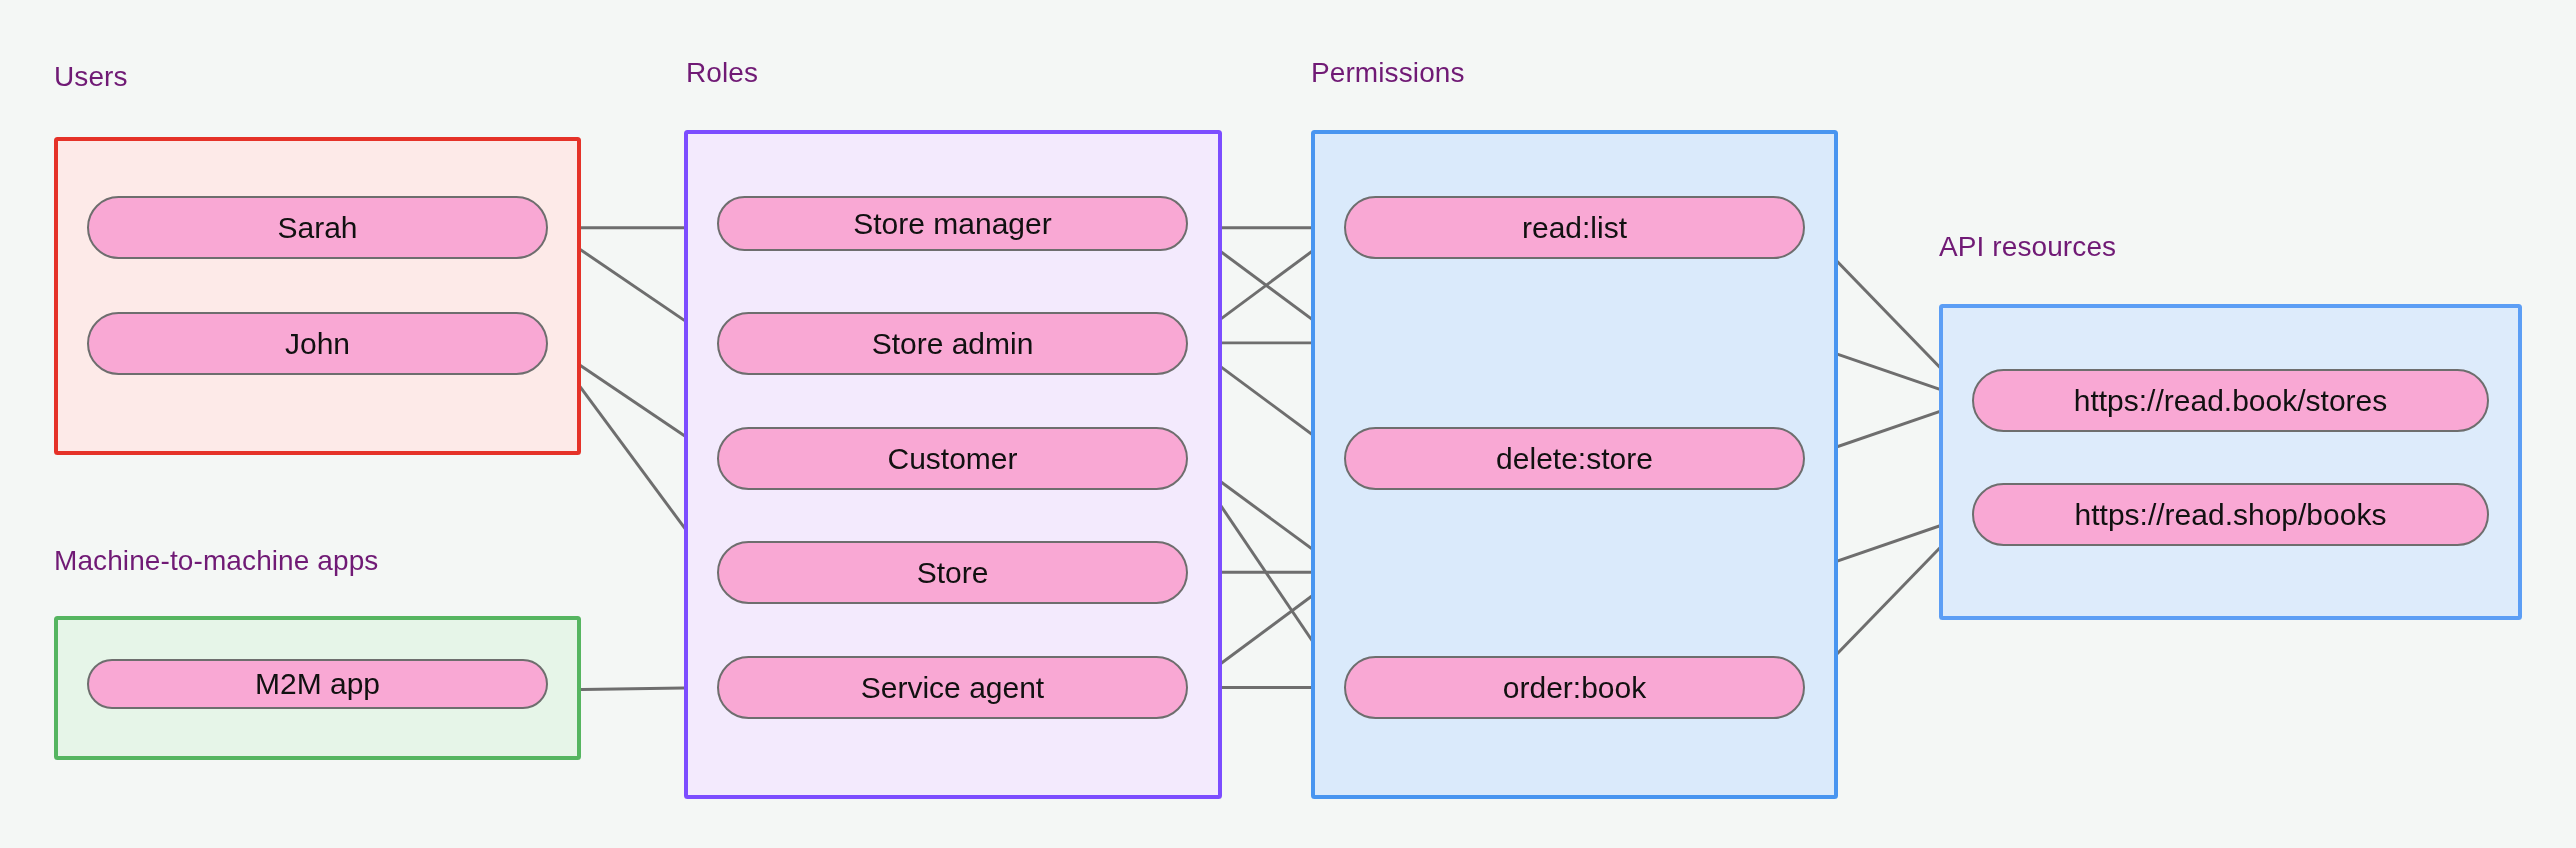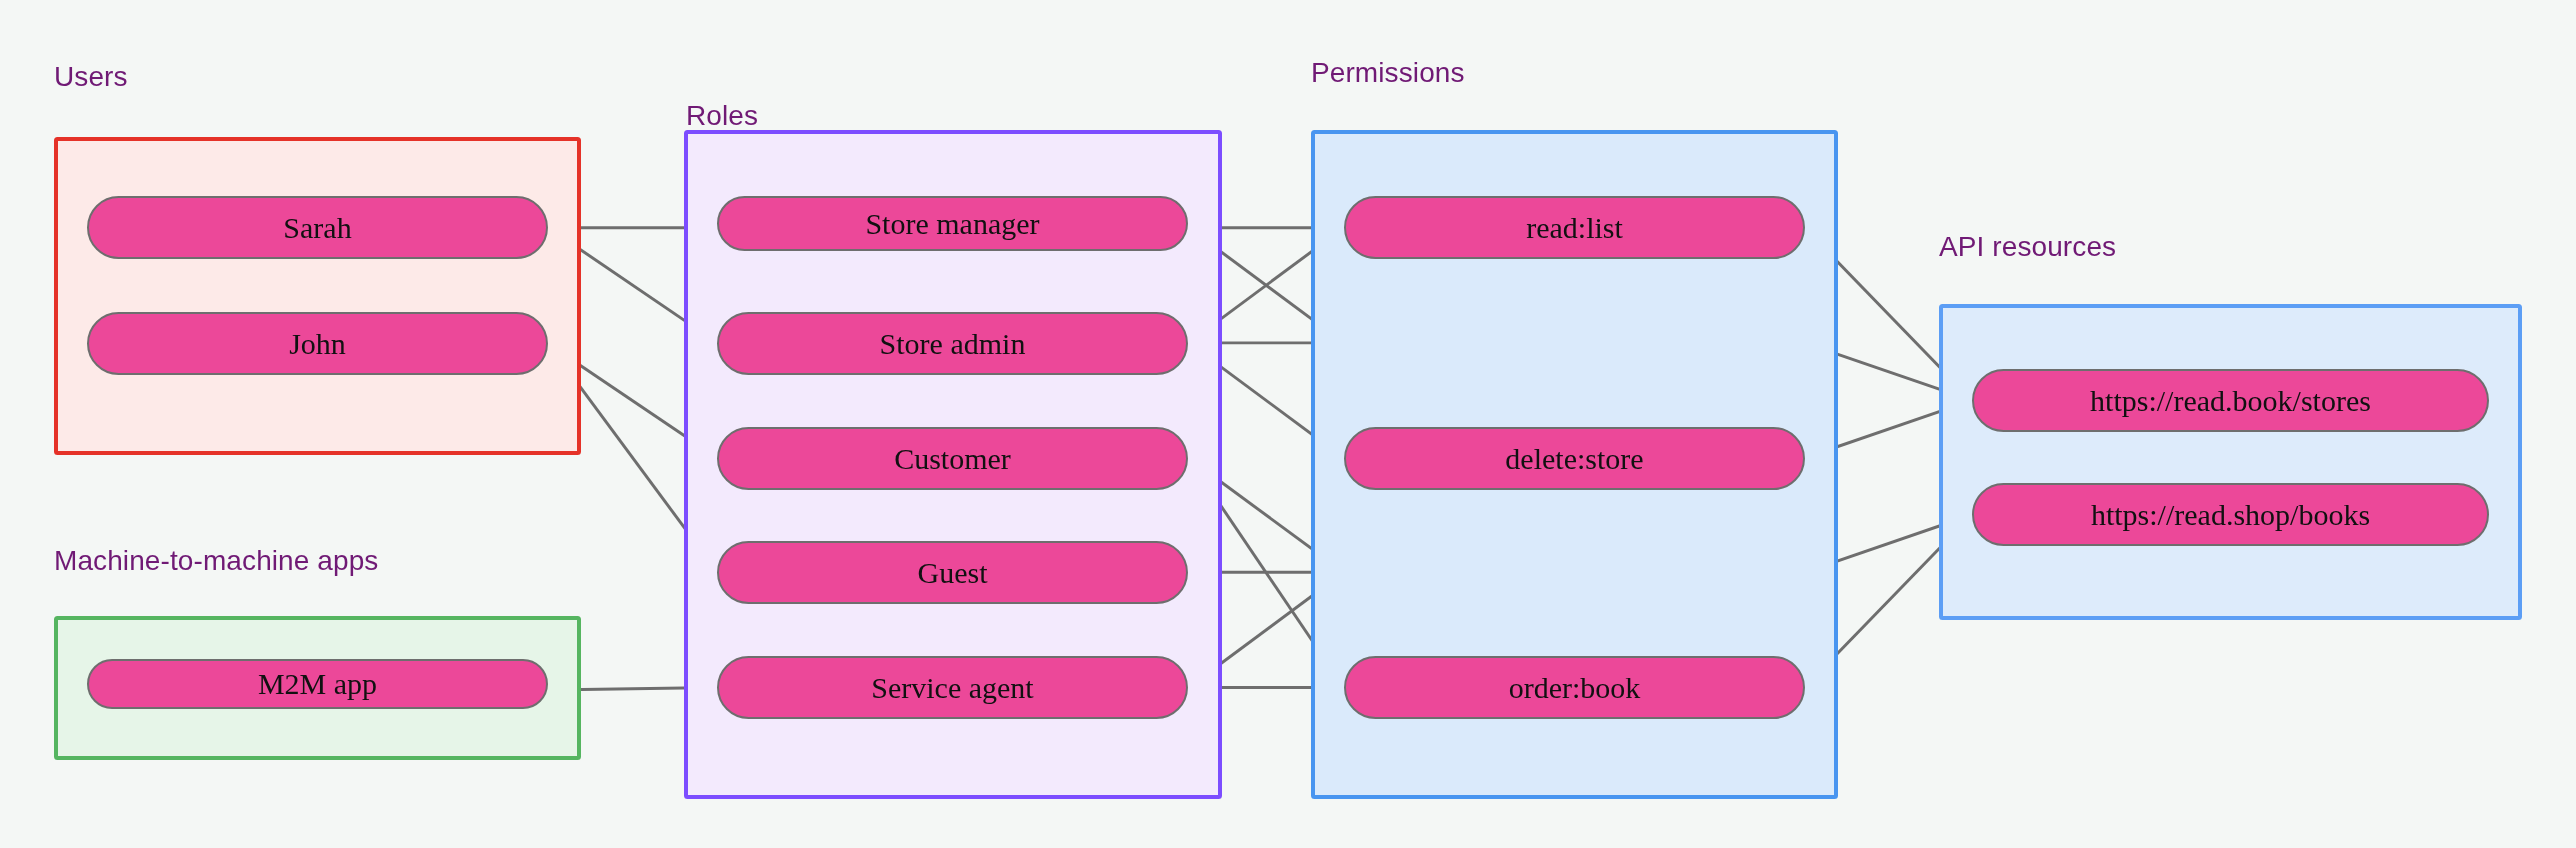--- a/index.html
+++ b/index.html
@@ -33,30 +33,29 @@
   }
   .group-box.users     { border-color: #e53228; background: #fdeae8; }
   .group-box.m2m       { border-color: #55b560; background: #e6f5e8; }
   .group-box.roles     { border-color: #7c4dff; background: #f3eafd; }
   .group-box.perms     { border-color: #4895f0; background: #daeafb; }
   .group-box.api       { border-color: #5c9ef5; background: #ddebfb; }
 
   .node {
     position: absolute;
     box-sizing: border-box;
-    background: #ec4899;
+    background: #f9a8d4;
     border: 2.6px solid #6e6e6e;
     border-radius: 872px;
     display: flex;
     align-items: center;
     justify-content: center;
     font-size: 30px;
     color: #111111;
     white-space: nowrap;
-    font-family: Liberation Serif, serif;
   }
   svg.edges {
     position: absolute;
     left: 0; top: 0;
     width: 2576px;
     height: 848px;
     pointer-events: none;
   }
   svg.edges line { stroke: #6e6e6e; stroke-width: 3.4; }
   svg.edges circle { fill: #7d7d7d; }
@@ -103,26 +102,26 @@
 
   <div class="group-label" style="left:54px; top:61px;">Users</div>
   <div class="group-box users" style="left:54px; top:137px; width:527px; height:318px;"></div>
   <div class="node" style="left:87px; top:196px; width:461px; height:63px;">Sarah</div>
   <div class="node" style="left:87px; top:312px; width:461px; height:63px;">John</div>
 
   <div class="group-label" style="left:54px; top:545px;">Machine-to-machine apps</div>
   <div class="group-box m2m" style="left:54px; top:616px; width:527px; height:144px;"></div>
   <div class="node" style="left:87px; top:659px; width:461px; height:50px;">M2M app</div>
 
-  <div class="group-label" style="left:686px; top:57px;margin-top:43px;">Roles</div>
+  <div class="group-label" style="left:686px; top:57px;">Roles</div>
   <div class="group-box roles" style="left:684px; top:130px; width:538px; height:669px;"></div>
   <div class="node" style="left:717px; top:196px; width:471px; height:55px;">Store manager</div>
   <div class="node" style="left:717px; top:312px; width:471px; height:63px;">Store admin</div>
   <div class="node" style="left:717px; top:427px; width:471px; height:63px;">Customer</div>
-  <div class="node" style="left:717px; top:541px; width:471px; height:63px;">Guest</div>
+  <div class="node" style="left:717px; top:541px; width:471px; height:63px;">Store</div>
   <div class="node" style="left:717px; top:656px; width:471px; height:63px;">Service agent</div>
 
   <div class="group-label" style="left:1311px; top:57px;">Permissions</div>
   <div class="group-box perms" style="left:1311px; top:130px; width:527px; height:669px;"></div>
   <div class="node" style="left:1344px; top:196px; width:461px; height:63px;">read:list</div>
   <div class="node" style="left:1344px; top:427px; width:461px; height:63px;">delete:store</div>
   <div class="node" style="left:1344px; top:656px; width:461px; height:63px;">order:book</div>
 
   <div class="group-label" style="left:1939px; top:231px;">API resources</div>
   <div class="group-box api" style="left:1939px; top:304px; width:583px; height:316px;"></div>

